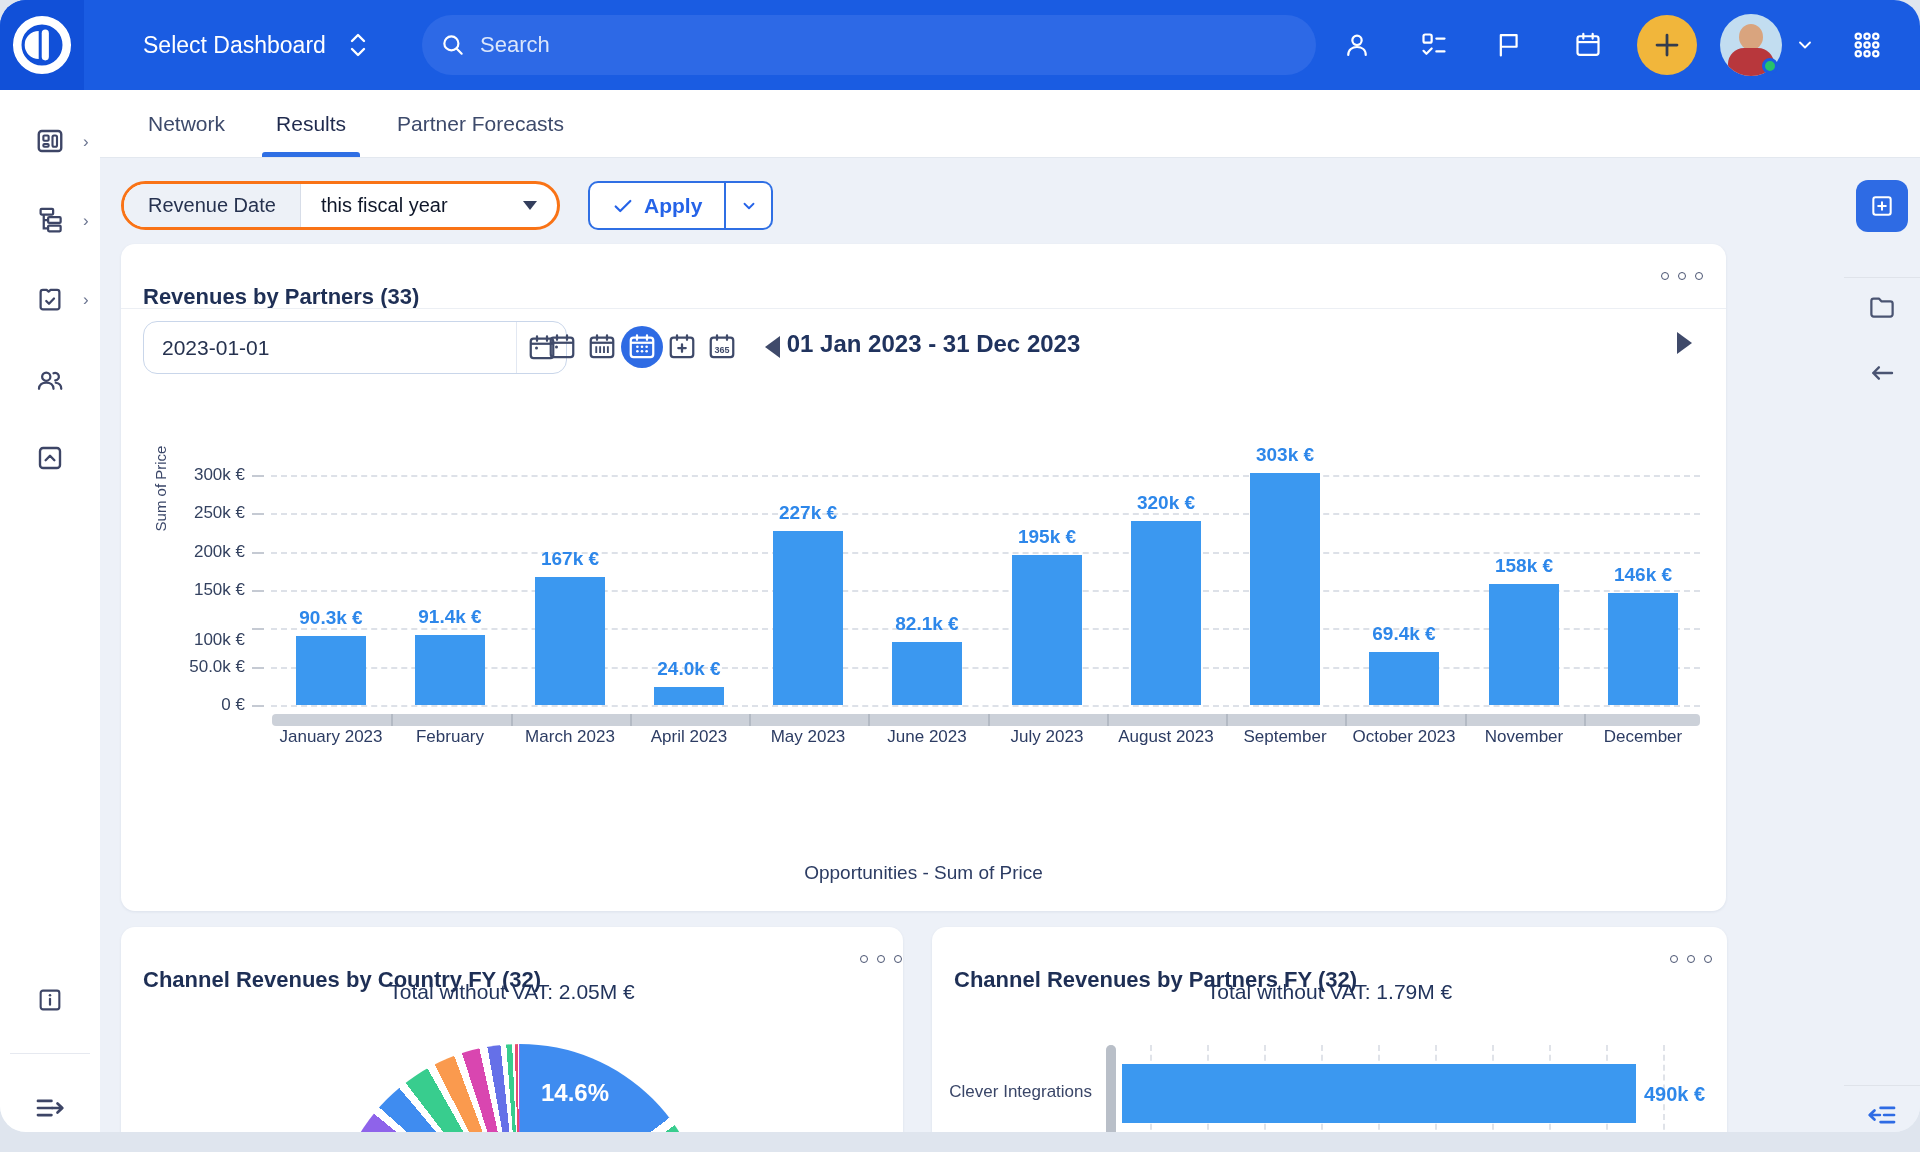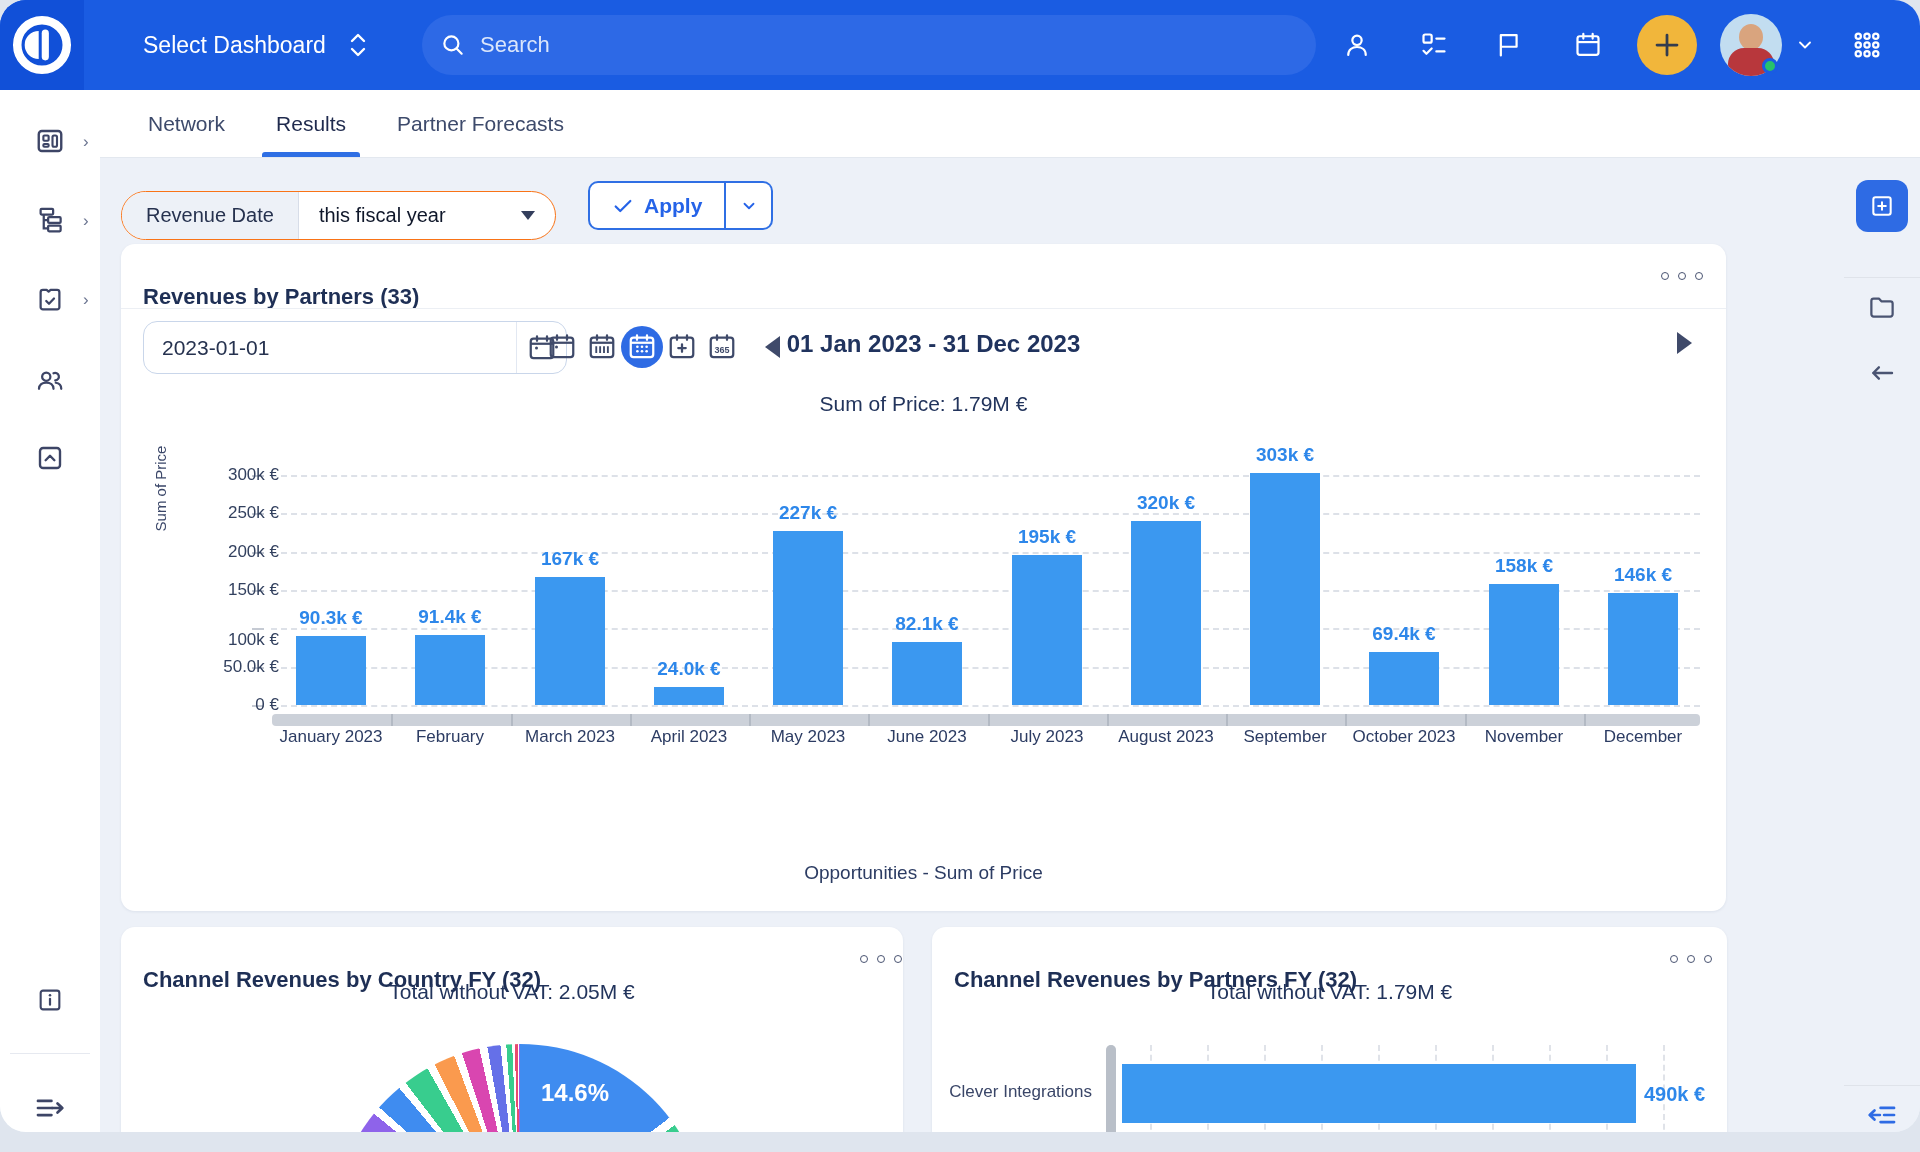--- a/index.html
+++ b/index.html
@@ -32,21 +32,21 @@
   .rr-ic{position:absolute;left:18px;width:40px;height:40px;display:flex;align-items:center;justify-content:center;cursor:pointer;}
 
   
   .tabbar{position:absolute;left:100px;top:90px;width:1820px;height:68px;background:#fff;border-bottom:1px solid #e3e8ef;display:flex;align-items:stretch;padding-left:42px;gap:39px;}
   .tab{position:relative;display:flex;align-items:center;font-size:21px;color:#3d4a6b;cursor:pointer;padding:0 6px;}
   .tab.active{color:#1f2a4d;font-weight:normal;}
   .tab.active::after{content:"";position:absolute;left:-8px;right:-8px;bottom:0;height:5px;background:#2f6fe4;border-radius:3px 3px 0 0;}
 
   
   .content{position:absolute;left:100px;top:158px;width:1744px;height:994px;overflow:hidden;}
-  .filter-pill{position:absolute;left:21px;top:33px;height:49px;display:flex;background:#fff;border:1px solid #f97316;border-radius:25px;overflow:hidden;}
+  .filter-pill{position:absolute;left:21px;top:23px;height:49px;display:flex;background:#fff;border:3px solid #f97316;border-radius:25px;overflow:hidden;}
   .fp-field{display:flex;align-items:center;padding:0 24px;background:#edf1f7;border-right:1px solid #d7dde8;color:#26324f;font-size:20px;cursor:pointer;}
   .fp-value{display:flex;align-items:center;justify-content:space-between;width:256px;padding:0 20px;color:#0f172a;font-size:20px;cursor:pointer;}
   .caret{width:0;height:0;border-left:7px solid transparent;border-right:7px solid transparent;border-top:9px solid #333e5c;}
   .apply{position:absolute;left:488px;top:23px;height:49px;display:flex;}
   .apply-main{display:flex;align-items:center;gap:10px;padding:0 22px;background:#fff;border:2px solid #2f6fe4;border-radius:10px 0 0 10px;color:#2563e8;font-size:21px;font-weight:bold;cursor:pointer;}
   .apply-chev{width:47px;display:flex;align-items:center;justify-content:center;background:#fff;border:2px solid #2f6fe4;border-left:none;border-radius:0 10px 10px 0;cursor:pointer;}
 
   .card{position:absolute;background:#fff;border-radius:14px;box-shadow:0 1px 3px rgba(30,50,90,.08);}
   .card-title{position:absolute;left:22px;top:22px;font-size:22px;font-weight:bold;color:#1e2f55;}
   .kebab{position:absolute;top:28px;display:flex;gap:9px;cursor:pointer;}
@@ -61,21 +61,21 @@
   .cal-ic{position:absolute;top:82px;width:42px;height:42px;border-radius:50%;display:flex;align-items:center;justify-content:center;cursor:pointer;}
   .cal-ic.active{background:#2e6be4;}
   .nav-tri{position:absolute;width:0;height:0;cursor:pointer;border-top:11px solid transparent;border-bottom:11px solid transparent;}
   .nav-tri.left{border-right:15px solid #3f4a6a;left:644px;top:92px;}
   .nav-tri.right{border-left:15px solid #3f4a6a;left:1556px;top:88px;}
   .date-range{position:absolute;left:10px;width:1605px;top:86px;text-align:center;font-size:24px;font-weight:bold;color:#20335e;}
   .chart-sub{position:absolute;left:0;width:1605px;top:148px;text-align:center;font-size:21px;color:#22345c;}
   .chart-foot{position:absolute;left:0;width:1605px;top:618px;text-align:center;font-size:19px;color:#2c3c63;}
   .y-axis-title{position:absolute;left:-31px;top:236px;width:140px;text-align:center;font-size:15px;color:#3a4668;transform:rotate(-90deg);}
   .gridline{position:absolute;height:0;border-top:2px dashed #dde1e8;left:150px;width:1429px;}
-  .ytick{position:absolute;left:0;width:124px;text-align:right;font-size:17px;color:#33415f;margin-left:34px;}
+  .ytick{position:absolute;left:0;width:124px;text-align:right;font-size:17px;color:#33415f;}
   .ydash{position:absolute;left:131px;width:12px;border-top:2px solid #c5cad3;}
   .bar{position:absolute;width:70px;background:#3b98f0;}
   .bar-val{position:absolute;width:140px;text-align:center;font-size:19px;font-weight:bold;color:#2d87ea;}
   .axis-strip{position:absolute;left:151px;top:470px;width:1428px;height:12px;border-radius:4px;background:#ccd1d9;}
   .strip-div{position:absolute;top:470px;width:2px;height:12px;background:#b3bac4;}
   .month-lab{position:absolute;top:483px;width:130px;text-align:center;font-size:17px;color:#2c3c63;}
 
   
   #card2{left:21px;top:769px;width:782px;height:430px;}
   #card3{left:832px;top:769px;width:795px;height:430px;}
@@ -347,21 +347,20 @@
         <svg width="30" height="30" viewBox="0 0 24 24">
           <rect x="3" y="4.5" width="18" height="15.5" rx="2.2" fill="none" stroke="#3f4a6a" stroke-width="1.8"></rect>
           <path d="M8 2.6 v3.6 M16 2.6 v3.6" stroke="#3f4a6a" stroke-width="1.8" stroke-linecap="round"></path>
           <text id="cal365" x="12" y="16.6" text-anchor="middle" font-size="7.2" font-weight="bold" fill="#3f4a6a">365</text>
         </svg>
       </div>
 
       <div class="nav-tri left"></div>
       <div class="nav-tri right"></div>
       <div class="date-range">01 Jan 2023 - 31 Dec 2023</div>
-      <div class="chart-sub">Sum of Price: 1.79M €</div>
       <div class="y-axis-title">Sum of Price</div>
 
       <div id="plot1">
           <div class="gridline" style="top: 461px;"></div>
           <div class="ydash" style="top: 461px;"></div>
           <div class="ytick" style="top: 451px;">0 €</div>
           <div class="gridline" style="top: 423px;"></div>
           <div class="ydash" style="top: 423px;"></div>
           <div class="ytick" style="top: 413px;">50.0k €</div>
           <div class="gridline" style="top: 384px;"></div>

